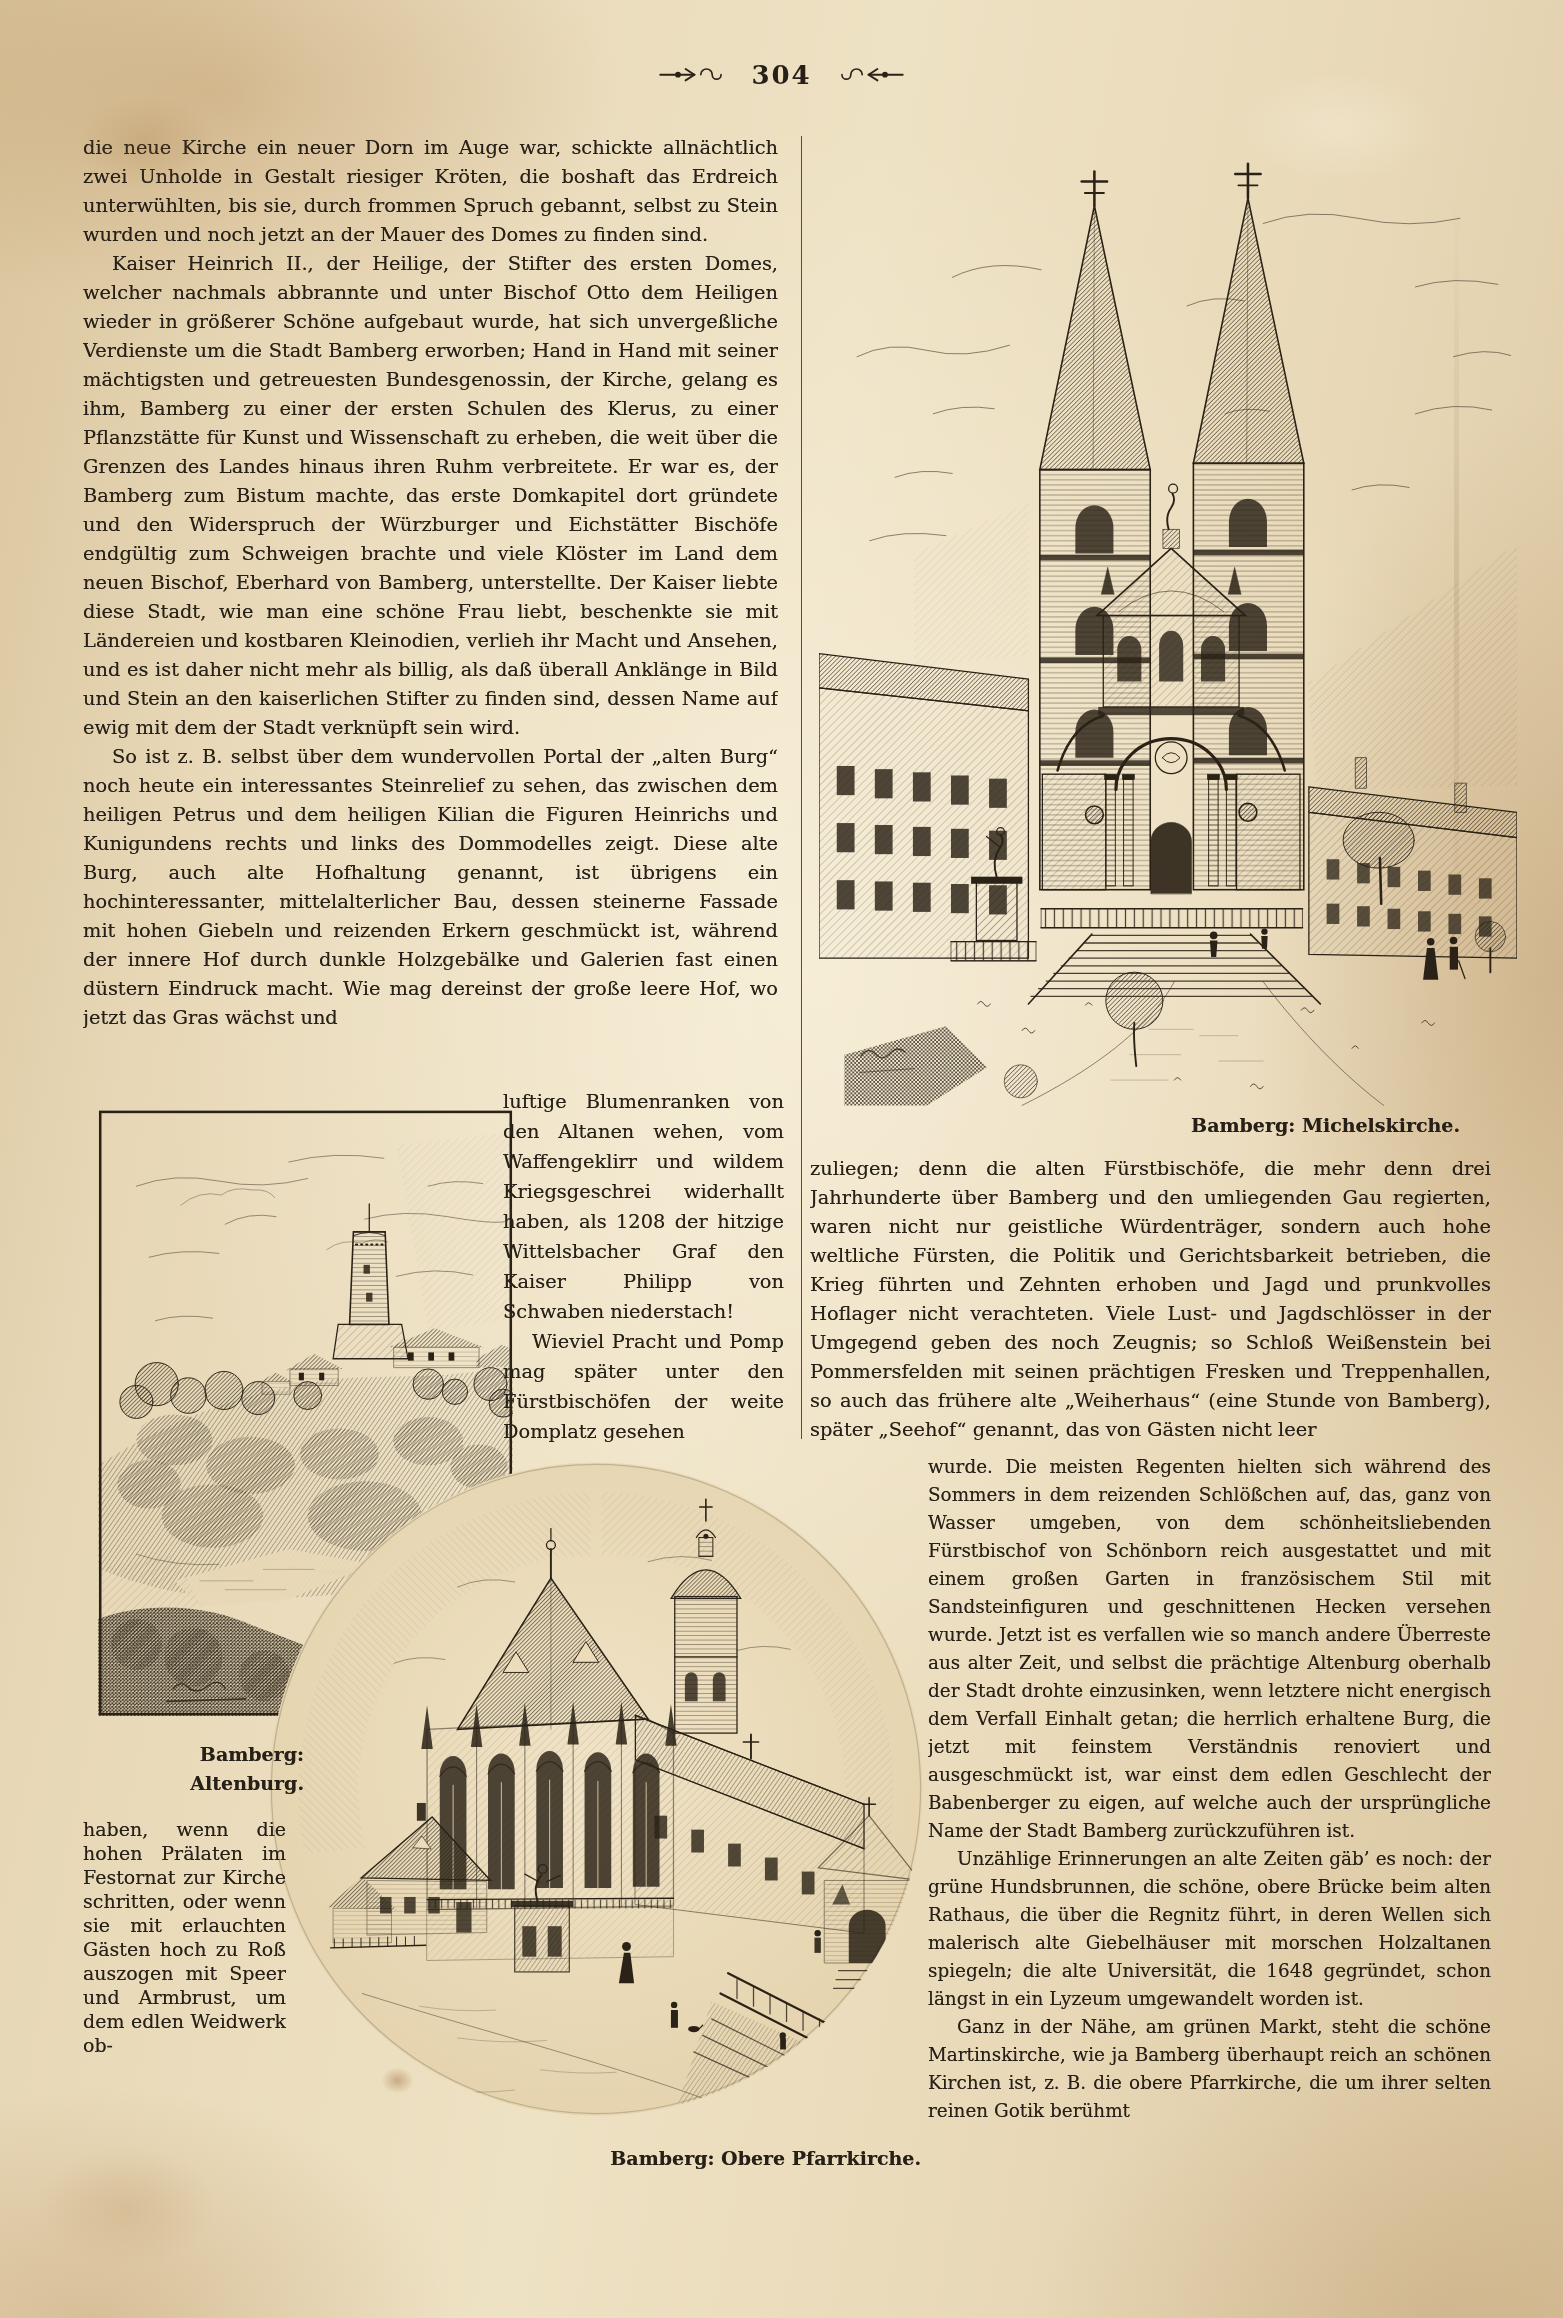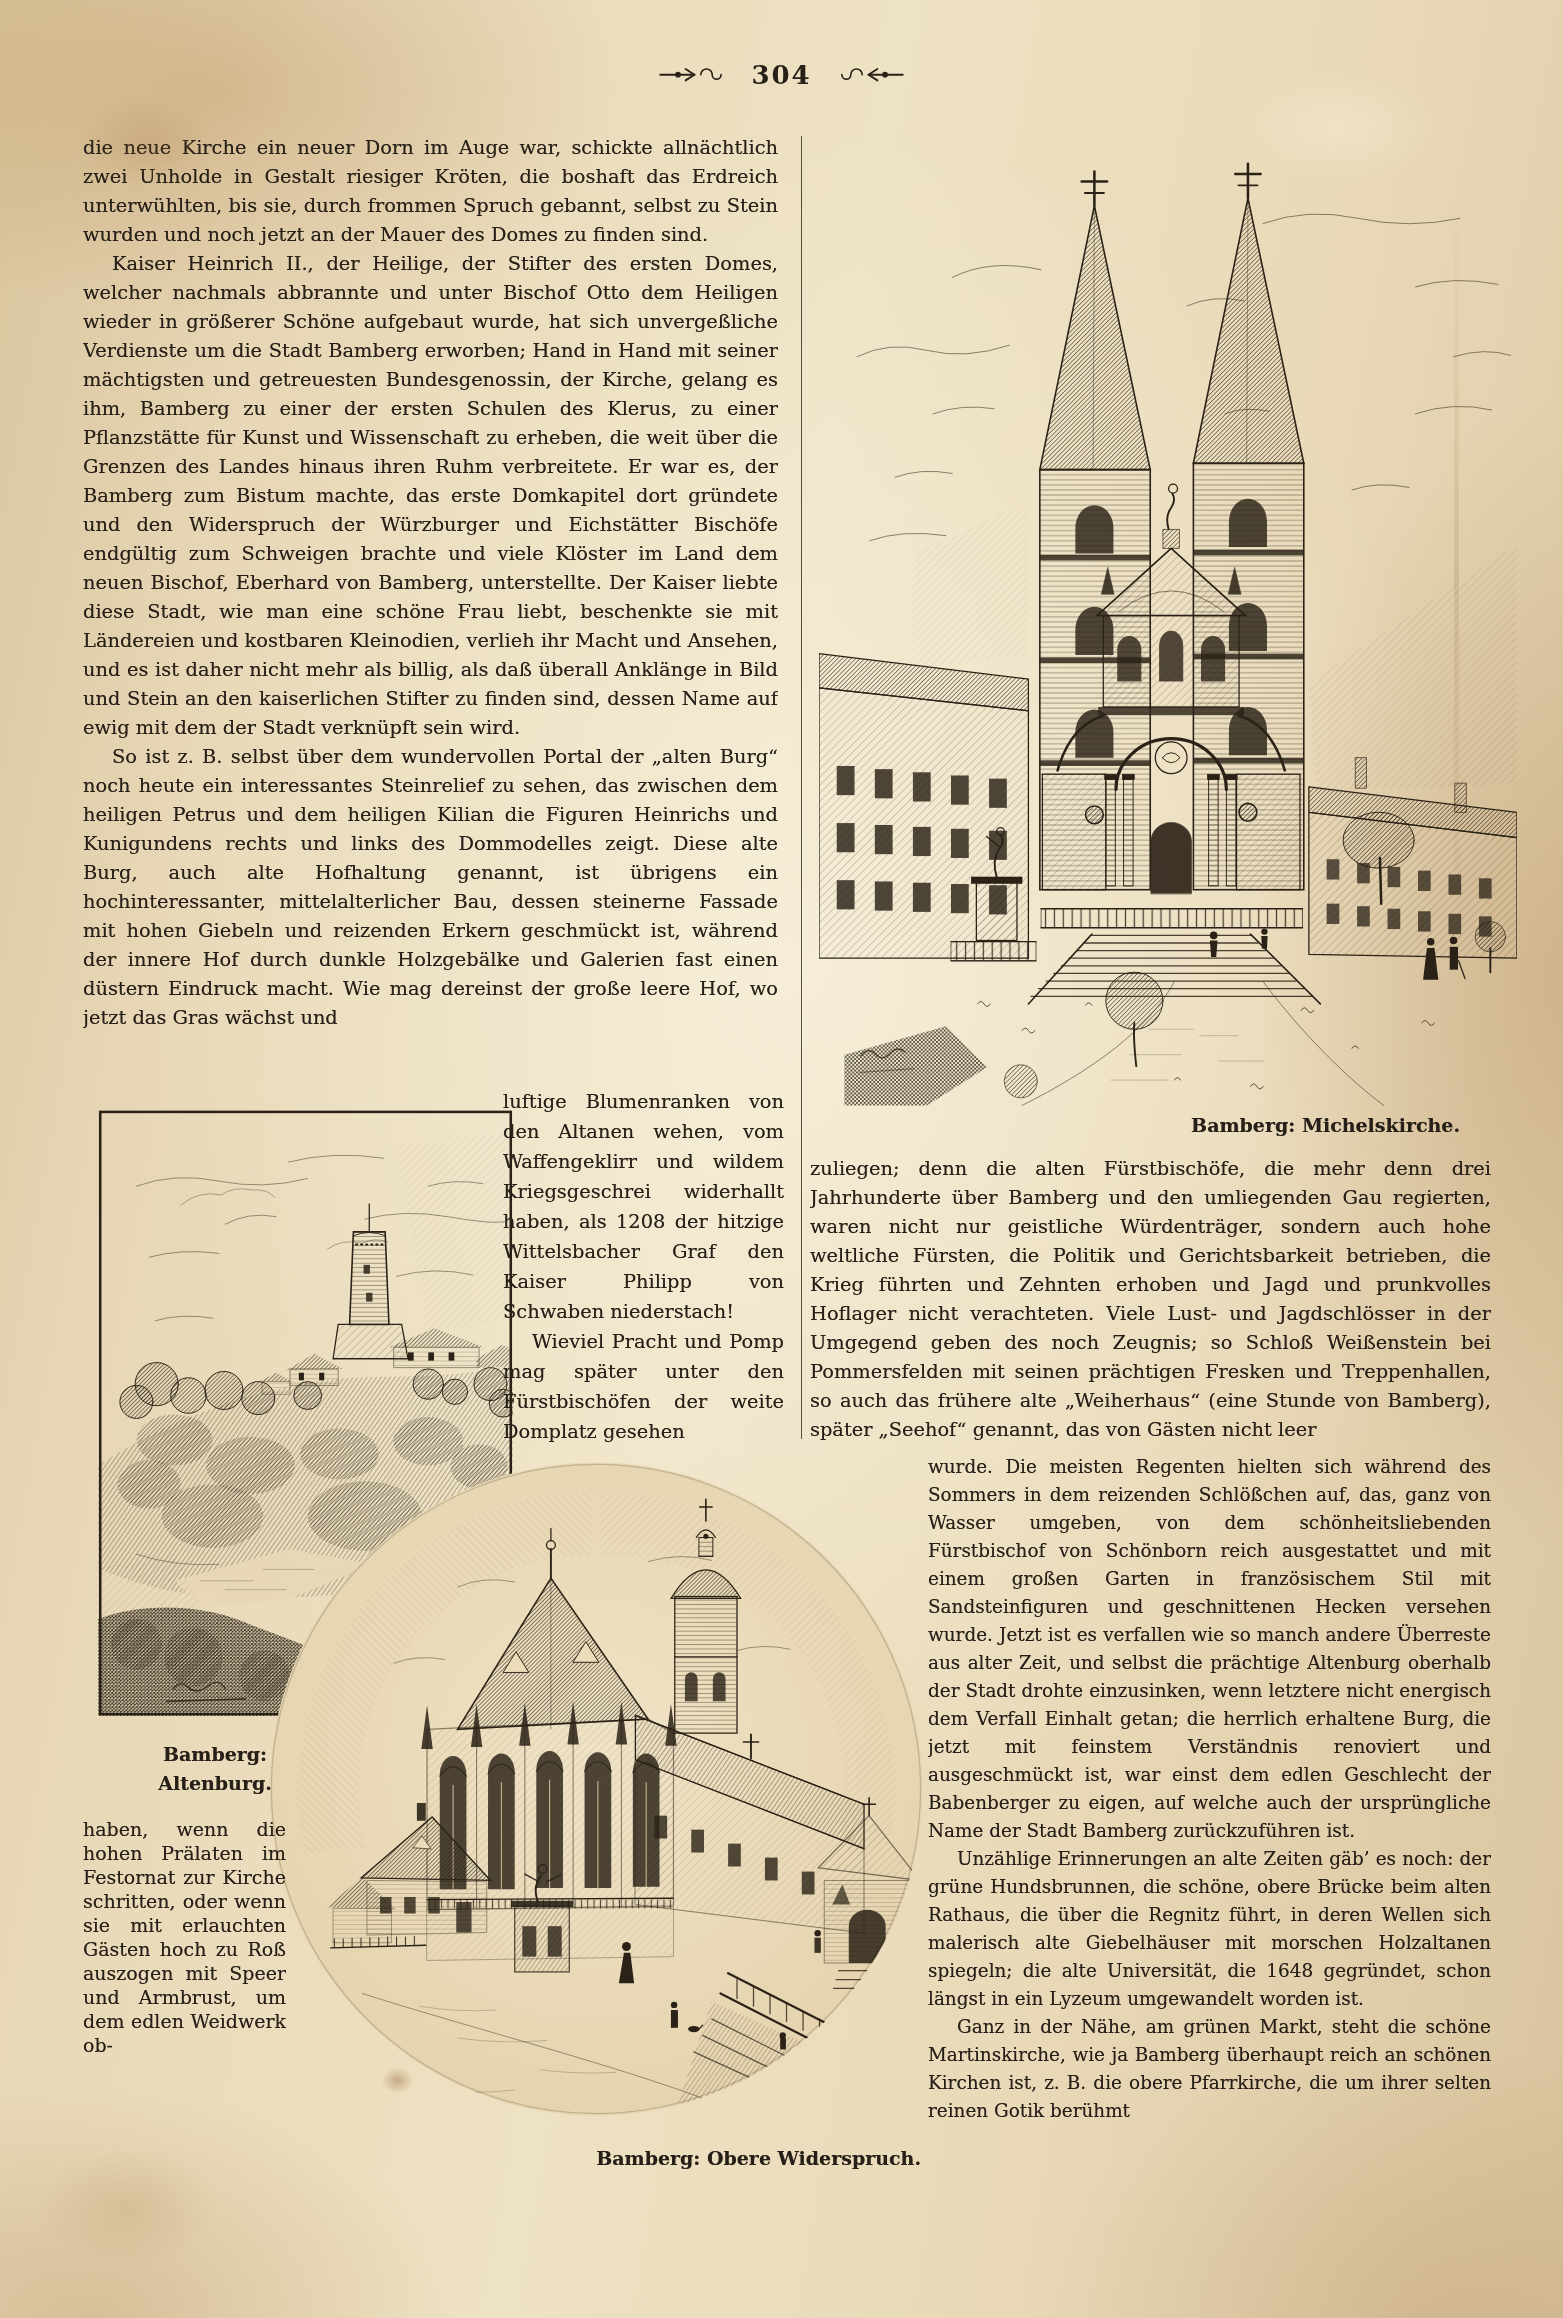--- a/index.html
+++ b/index.html
@@ -26,21 +26,21 @@
       background:rgba(48,40,29,.8);z-index:1;}
   .fig{position:absolute;z-index:2;}
   #fig-pfarrkirche{z-index:3;}
   .stain{position:absolute;border-radius:50%;pointer-events:none;z-index:6;}
   #L1{left:83px;top:133px;width:695px;height:951px;}
   #L2{left:503px;top:1087px;width:281px;height:356px;line-height:30px;}
   #L3{left:83px;top:1817px;width:203px;height:437px;font-size:19px;line-height:24px;}
   #R1{left:810px;top:1154px;width:681px;height:298px;}
   #R2{left:928px;top:1453px;width:563px;height:801px;font-size:18.4px;line-height:28px;}
   #cap-michelskirche{left:825px;top:1114px;width:635px;}
-  #cap-altenburg{left:126px;top:1740px;width:178px;line-height:28.6px;text-align:center;}
+  #cap-altenburg{left:126px;top:1740px;width:178px;line-height:28.6px;text-align:right;}
   #cap-pfarrkirche{left:273px;top:2147px;width:648px;}
 </style>
 </head>
 <body>
 
 <div class="page">
 
   <div class="header">
     <svg class="flourish" width="76" height="25.4" viewBox="0 0 120 40">
       <g stroke="#2a2216" fill="none" stroke-linecap="round">
@@ -534,21 +534,21 @@
     <p>wurde. Die meisten Regenten hielten sich während des Sommers in dem reizenden Schlößchen auf, das, ganz von Wasser umgeben, von dem schönheitsliebenden Fürstbischof von Schönborn reich ausgestattet und mit einem großen Garten in französischem Stil mit Sandsteinfiguren und geschnittenen Hecken versehen wurde. Jetzt ist es verfallen wie so manch andere Überreste aus alter Zeit, und selbst die prächtige Altenburg oberhalb der Stadt drohte einzusinken, wenn letztere nicht energisch dem Verfall Einhalt getan; die herrlich erhaltene Burg, die jetzt mit feinstem Verständnis renoviert und ausgeschmückt ist, war einst dem edlen Geschlecht der Babenberger zu eigen, auf welche auch der ursprüngliche Name der Stadt Bamberg zurückzuführen ist.</p>
     <p class="ind">Unzählige Erinnerungen an alte Zeiten gäb’ es noch: der grüne Hundsbrunnen, die schöne, obere Brücke beim alten Rathaus, die über die Regnitz führt, in deren Wellen sich malerisch alte Giebelhäuser mit morschen Holzaltanen spiegeln; die alte Universität, die 1648 gegründet, schon längst in ein Lyzeum umgewandelt worden ist.</p>
     <p class="ind">Ganz in der Nähe, am grünen Markt, steht die schöne Martinskirche, wie ja Bamberg überhaupt reich an schönen Kirchen ist, z. B. die obere Pfarrkirche, die um ihrer selten reinen Gotik berühmt</p>
   </div>
 
   <div class="caption center" id="cap-michelskirche">Bamberg: Michelskirche.</div>
   <div class="caption" id="cap-altenburg">
     <div>Bamberg:</div>
     <div>Altenburg.</div>
   </div>
-  <div class="caption center" id="cap-pfarrkirche">Bamberg: Obere Widerspruch.</div>
+  <div class="caption center" id="cap-pfarrkirche">Bamberg: Obere Pfarrkirche.</div>
 
   <div class="stain" style="left:381px;top:2067px;width:33px;height:27px;background:radial-gradient(ellipse,rgba(146,94,42,.40),transparent 70%);"></div>
   <div class="stain" style="left:76px;top:95px;width:140px;height:95px;background:radial-gradient(ellipse,rgba(160,110,55,.20),transparent 70%);"></div>
   <div class="stain" style="left:38px;top:2146px;width:178px;height:121px;background:radial-gradient(ellipse,rgba(165,115,60,.16),transparent 70%);"></div>
   <div class="stain" style="left:1454px;top:190px;width:5.1px;height:762px;border-radius:0;background:linear-gradient(rgba(120,85,45,.0),rgba(120,85,45,.14),rgba(120,85,45,.0));"></div>
   <div class="stain" style="left:1238px;top:70px;width:203px;height:114px;background:radial-gradient(ellipse,rgba(252,247,232,.30),transparent 70%);"></div>
 
 </div>
 
 

